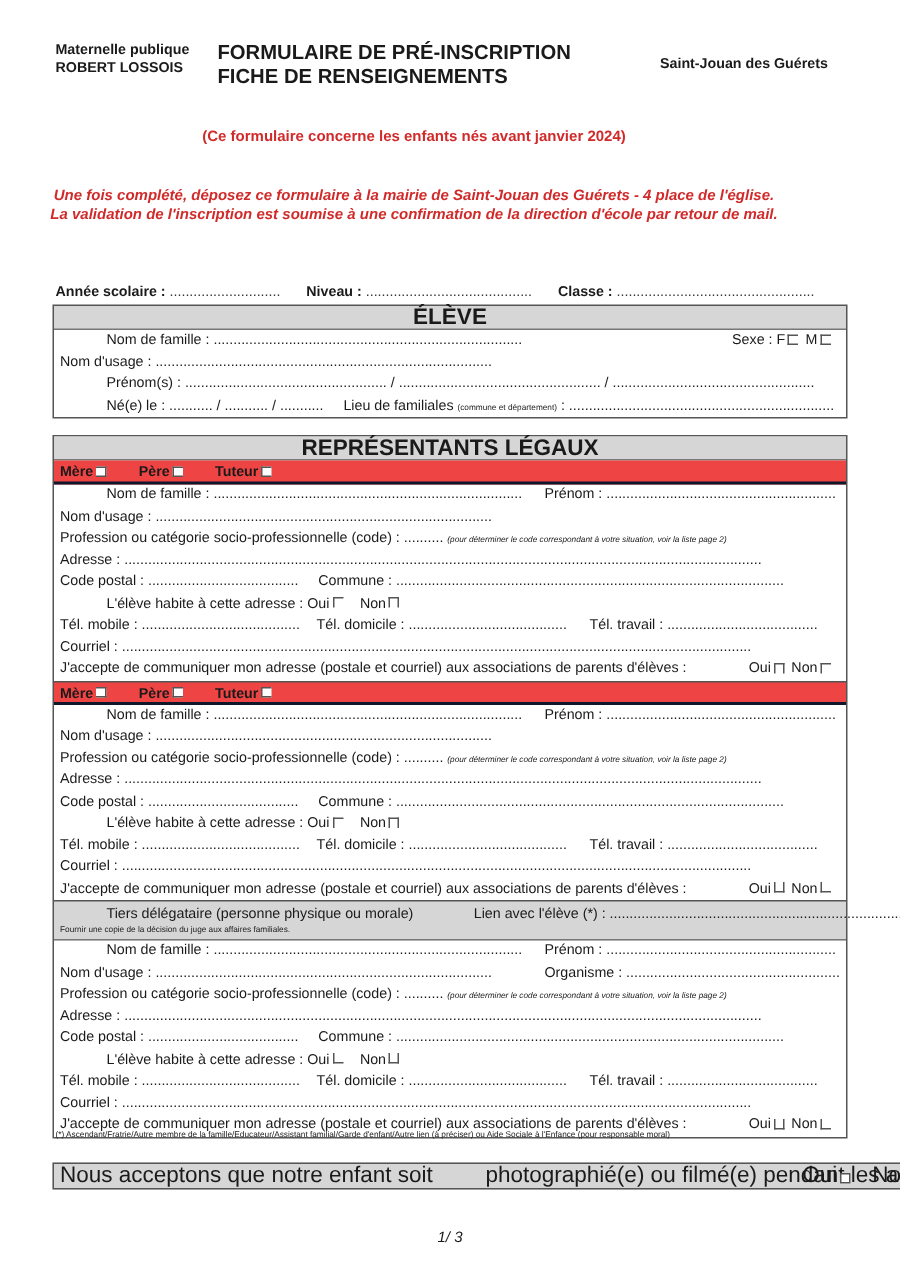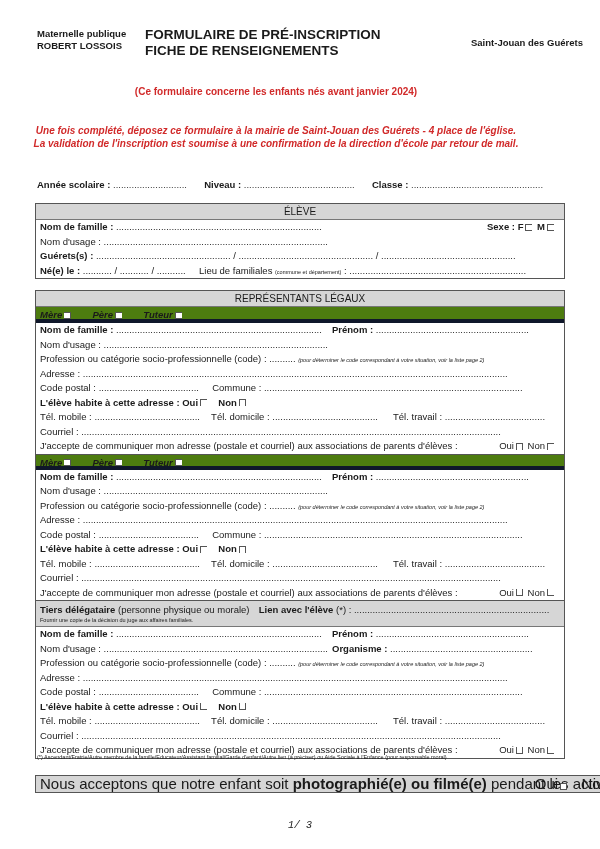--- a/index.html
+++ b/index.html
@@ -1,46 +1,46 @@
 <!DOCTYPE html>
 <html><head>
 <meta charset="utf-8">
 <style>
   * { box-sizing: border-box; margin: 0; padding: 0; }
   html, body { width: 600px; height: 849px; background: #ffffff; overflow: hidden; }
   body { position: relative; font-family: "Liberation Sans", sans-serif; color: #1a1a1a; }
   .abs { position: absolute; }
-  .b { font-weight: bold; }
+  .b { font-weight: normal; margin-left: 31px; }
   .school { left: 37px; top: 28px; font-size: 9.5px; font-weight: bold; line-height: 12px; }
   .title-wrap { position: absolute; left: 145px; width: 270px; top: 27px; font-size: 13.5px; font-weight: bold; line-height: 16px; }
-  .town { left: 440px; top: 37px; font-size: 9.5px; font-weight: bold; margin-left: 31px; }
+  .town { left: 440px; top: 37px; font-size: 9.5px; font-weight: bold; }
   .red { color: #d12a2a; font-weight: bold; text-align: center; left: 0; width: 552px; }
   .red1 { top: 86px; font-size: 10px; }
   .red2 { top: 124px; font-size: 10px; line-height: 13px; font-style: italic; }
-  .topline { left: 37px; top: 179px; font-size: 9.5px; width: 530px; white-space: nowrap; }
+  .topline { left: 37px; top: 189px; font-size: 9.5px; width: 530px; white-space: nowrap; }
   .topline .lbl { font-weight: bold; }
   .dots { color: #333; letter-spacing: 0; }
 
   .box { position: absolute; left: 35px; width: 530px; border: 1.5px solid #555; background: #fff; }
-  .hdr { background: #d6d6d6; border-bottom: 1px solid #777; text-align: center; font-weight: normal; font-size: 10px; height: 16px; line-height: 15px; }
-  .subhdr { background: #4d7c0f; border-bottom: 4px solid #0f172a; font-size: 9.5px; height: 16px; line-height: 15px; padding-left: 4px; font-weight: bold; font-style: italic; }
+  .hdr { background: #d6d6d6; border-bottom: 1px solid #777; text-align: center; font-weight: bold; font-size: 15px; height: 16px; line-height: 15px; }
+  .subhdr { background: #ef4444; border-bottom: 2px solid #0f172a; font-size: 9.5px; height: 16px; line-height: 15px; padding-left: 4px; font-weight: bold; }
   .row { font-size: 9.5px; height: 14.5px; line-height: 14.5px; padding-left: 4px; white-space: nowrap; overflow: hidden; position: relative; }
   .row .r { position: absolute; right: 8px; top: 0; }
   .tiny { font-size: 5.5px; }
   .smallit { font-size: 5.5px; font-style: italic; }
   .cb { display: inline-block; width: 7px; height: 7px; border: 1px solid #555; vertical-align: -0.5px; margin: 0 2px; background: #fff; }
   .cb-o { border-right: none; border-bottom: none; }
   .sep { border-top: 1.5px solid #555; }
   .tiers { background: #d6d6d6; border-bottom: 1px solid #777; font-size: 9.5px; padding: 2px 4px 1px; height: 27px; }
   .tiers .l1 { height: 13px; line-height: 13px; white-space: nowrap; }
   .tiers .l2 { font-size: 5.5px; line-height: 9px; }
   .gap { display: inline-block; }
   .footnote { left: 37px; top: 754px; font-size: 5.5px; width: 530px; white-space: nowrap; }
   .photo { left: 35px; top: 775px; width: 594px; height: 18px; background: #d6d6d6; border: 1.5px solid #555; font-size: 15px; line-height: 15px; padding-left: 4px; white-space: nowrap; }
-  .pagenum { left: 0; width: 600px; top: 820px; text-align: center; font-size: 10px; font-style: italic; font-family: Liberation Mono, monospace; }
+  .pagenum { left: 0; width: 600px; top: 820px; text-align: center; font-size: 10px; font-style: italic; }
 </style>
 </head>
 <body>
 
 <div class="abs school">
   <div>Maternelle publique</div>
   <div>ROBERT LOSSOIS</div>
 </div>
 <div class="title-wrap">
   <div>FORMULAIRE DE PRÉ-INSCRIPTION</div>
@@ -74,21 +74,21 @@
       <span>Sexe :</span>
       <span>F</span><span class="cb cb-o" style="border-right:none;border-top:1px solid #555;border-bottom:1px solid #555;border-left:1px solid #555;"></span>
       <span>M</span><span class="cb" style="border-right:none;"></span>
     </span>
   </div>
   <div class="row">
     <span>Nom d'usage :</span>
     <span>.....................................................................................</span>
   </div>
   <div class="row">
-    <span class="b">Guérets(s) :</span>
+    <span class="b">Prénom(s) :</span>
     <span>................................................... / ................................................... / ...................................................</span>
   </div>
   <div class="row">
     <span class="b">Né(e) le :</span>
     <span>........... / ........... / ...........</span>
     <span class="gap" style="width:8px"></span>
     <span>Lieu de familiales</span>
     <span class="tiny">(commune et département)</span>
     <span>: ...................................................................</span>
   </div>

